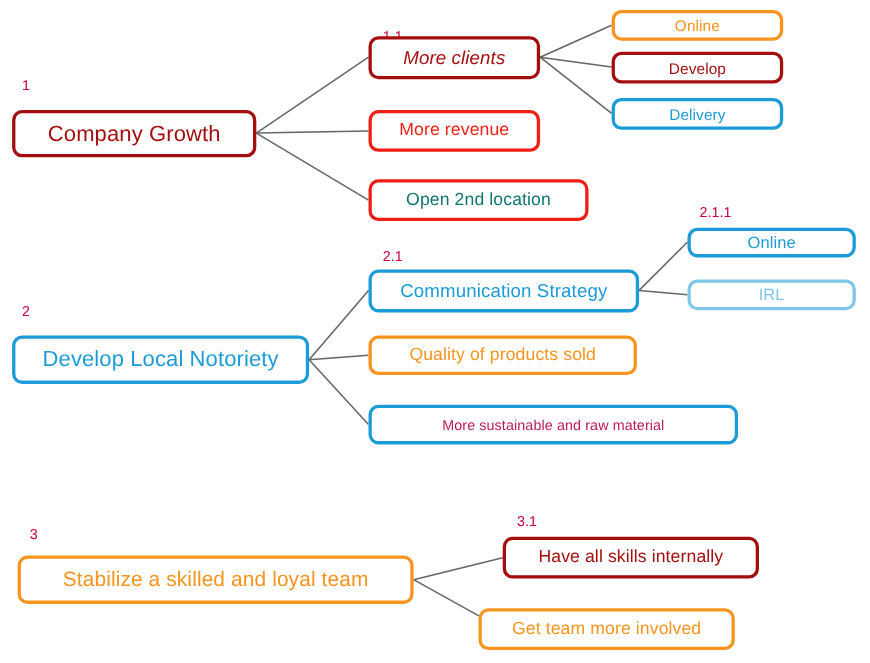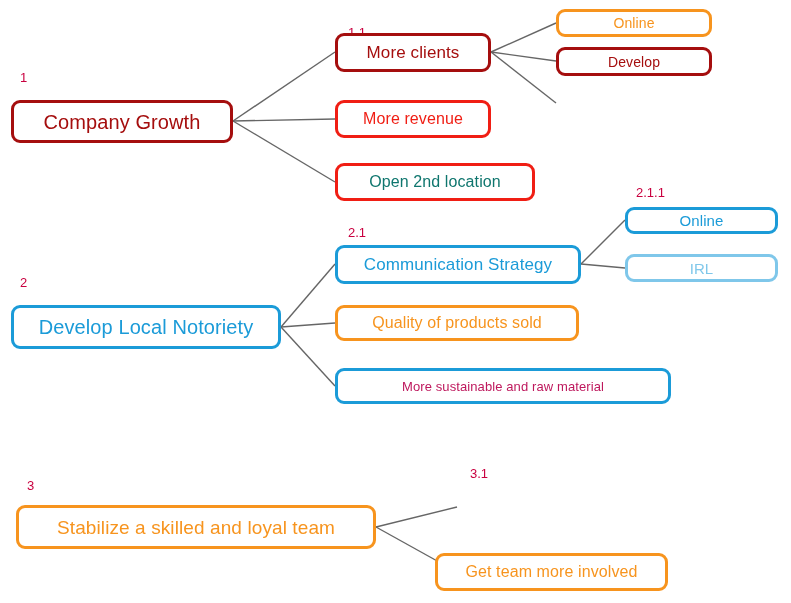--- a/index.html
+++ b/index.html
@@ -62,31 +62,33 @@
       <line x1="281" y1="327" x2="335" y2="323" stroke="#666666" stroke-width="1.4"></line>
       <line x1="281" y1="327" x2="335" y2="386" stroke="#666666" stroke-width="1.4"></line>
       <line x1="581" y1="264" x2="625" y2="220" stroke="#666666" stroke-width="1.4"></line>
       <line x1="581" y1="264" x2="625" y2="268" stroke="#666666" stroke-width="1.4"></line>
       <line x1="376" y1="527" x2="457" y2="507" stroke="#666666" stroke-width="1.4"></line>
       <line x1="376" y1="527" x2="457" y2="572" stroke="#666666" stroke-width="1.4"></line>
     </svg>
 <div class="num-label" style="left: 20px; top: 71px;">1</div>
     <div class="node" style="left: 11px; top: 100px; width: 222px; height: 43px; border-width: 3px; border-color: rgb(165, 14, 14); color: rgb(165, 14, 14); font-size: 20px;">Company Growth</div>
     <div class="num-label" style="left: 348px; top: 26px;">1.1</div>
-    <div class="node" style="left: 335px; top: 33px; width: 156px; height: 39px; border-width: 3px; border-color: rgb(165, 14, 14); color: rgb(165, 14, 14); font-size: 17px;">More clients</div>
+    <div class="node" style="left: 335px; top: 33px; width: 156px; height: 39px; border-width: 3px; border-color: rgb(165, 14, 14); color: rgb(165, 14, 14); font-size: 17px; font-style: italic;">More clients</div>
     <div class="node" style="left: 335px; top: 100px; width: 156px; height: 38px; border-width: 3px; border-color: rgb(240, 30, 20); color: rgb(240, 30, 20); font-size: 16px;">More revenue</div>
     <div class="node" style="left: 335px; top: 163px; width: 200px; height: 38px; border-width: 3px; border-color: rgb(240, 30, 20); color: #0f766e; font-size: 16px;">Open 2nd location</div>
     <div class="node" style="left: 556px; top: 9px; width: 156px; height: 28px; border-width: 3px; border-color: rgb(247, 148, 30); color: rgb(247, 148, 30); font-size: 14px;">Online</div>
     <div class="node" style="left: 556px; top: 47px; width: 156px; height: 29px; border-width: 3px; border-color: rgb(165, 14, 14); color: rgb(165, 14, 14); font-size: 14px;">Develop</div>
+    <div class="node" style="left: 556px; top: 89px; width: 156px; height: 29px; border-width: 3px; border-color: rgb(27, 155, 216); color: rgb(27, 155, 216); font-size: 14px;">Delivery</div>
     <div class="num-label" style="left: 20px; top: 276px;">2</div>
     <div class="node" style="left: 11px; top: 305px; width: 270px; height: 44px; border-width: 3px; border-color: rgb(27, 155, 216); color: rgb(27, 155, 216); font-size: 20px;">Develop Local Notoriety</div>
     <div class="num-label" style="left: 348px; top: 226px;">2.1</div>
     <div class="node" style="left: 335px; top: 305px; width: 244px; height: 36px; border-width: 3px; border-color: rgb(247, 148, 30); color: rgb(247, 148, 30); font-size: 16px;">Quality of products sold</div>
     <div class="node" style="left: 335px; top: 245px; width: 246px; height: 39px; border-width: 3px; border-color: rgb(27, 155, 216); color: rgb(27, 155, 216); font-size: 17px;">Communication Strategy</div>
     <div class="node" style="left: 335px; top: 368px; width: 336px; height: 36px; border-width: 3px; border-color: rgb(27, 155, 216); color: #be185d; font-size: 13px;">More sustainable and raw material</div>
     <div class="num-label" style="left: 636px; top: 186px;">2.1.1</div>
     <div class="node" style="left: 625px; top: 207px; width: 153px; height: 27px; border-width: 3px; border-color: rgb(27, 155, 216); color: rgb(27, 155, 216); font-size: 15px;">Online</div>
     <div class="node" style="left: 625px; top: 254px; width: 153px; height: 28px; border-width: 3px; border-color: rgb(127, 199, 234); color: rgb(127, 199, 234); font-size: 15px;">IRL</div>
     <div class="num-label" style="left: 27px; top: 479px;">3</div>
     <div class="node" style="left: 16px; top: 505px; width: 360px; height: 44px; border-width: 3px; border-color: rgb(247, 148, 30); color: rgb(247, 148, 30); font-size: 19px;">Stabilize a skilled and loyal team</div>
     <div class="num-label" style="left: 470px; top: 467px;">3.1</div>
+    <div class="node" style="left: 457px; top: 488px; width: 233px; height: 38px; border-width: 3px; border-color: rgb(165, 14, 14); color: rgb(165, 14, 14); font-size: 16px;">Have all skills internally</div>
     <div class="node" style="left: 435px; top: 553px; width: 233px; height: 38px; border-width: 3px; border-color: rgb(247, 148, 30); color: rgb(247, 148, 30); font-size: 16px;">Get team more involved</div>
   </div>
 
 </body></html>

